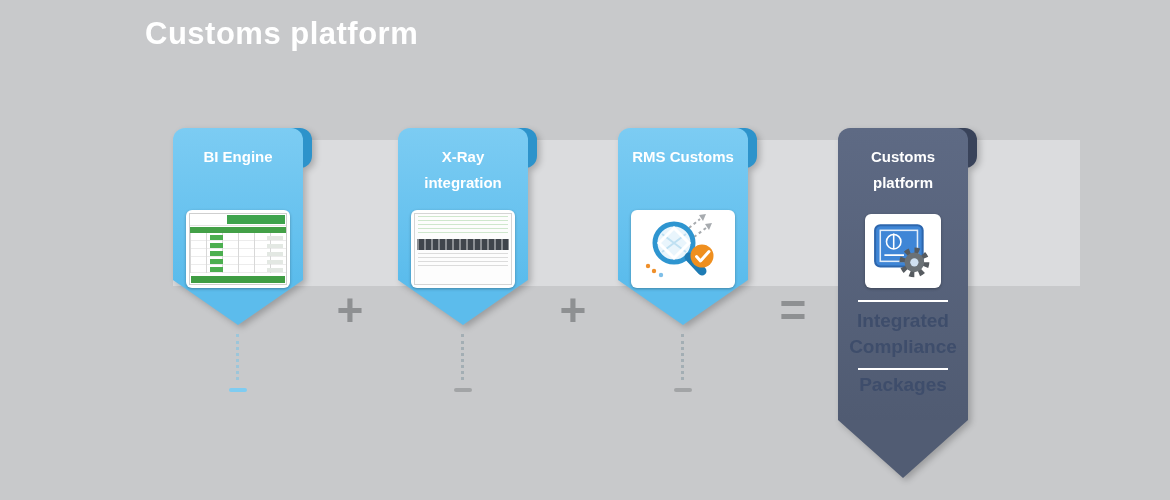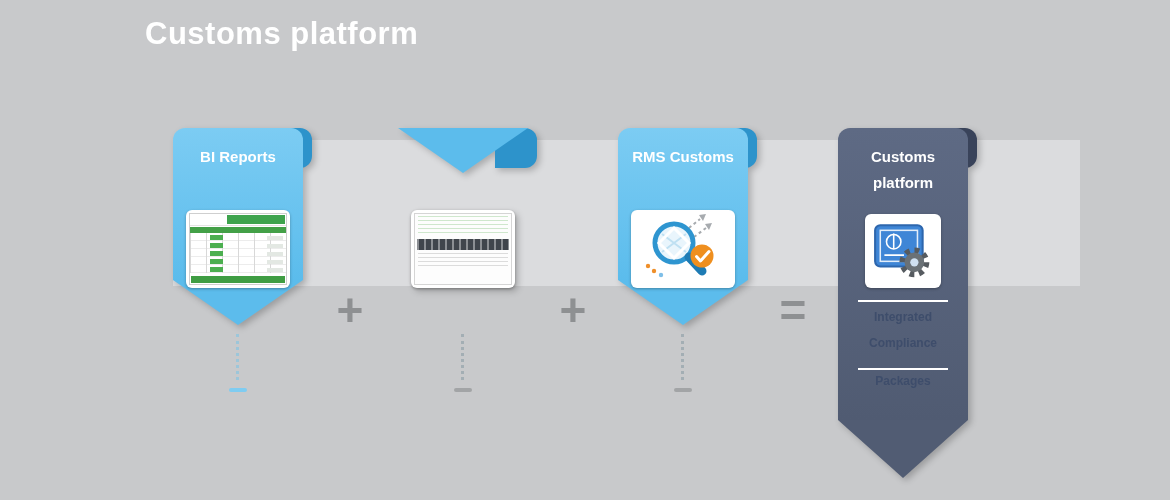--- a/index.html
+++ b/index.html
@@ -72,21 +72,21 @@
   .xr-top{height:20px;margin:2px 3px 0;background:repeating-linear-gradient(180deg,#cfe7cd 0 1.5px,transparent 1.5px 4px);}
   .xr-bar{height:11px;margin:3px 2px;background:#40454c;background-image:repeating-linear-gradient(90deg,rgba(255,255,255,.4) 0 2px,transparent 2px 7px);}
   .xr-bot{height:16px;margin:0 3px;background:repeating-linear-gradient(180deg,#dcdcdc 0 1.5px,transparent 1.5px 4px);}
 
   
   .divider{position:absolute;z-index:2;left:50%;transform:translateX(-50%);width:90px;height:2px;background:#fff;}
   .r4 .d1{top:172px}
   .r4 .d2{top:240px}
   .result-line{
     position:absolute;z-index:2;left:0;right:0;text-align:center;
-    font-weight:bold;font-size:12px;color:#3e4d6b;
+    font-weight:bold;font-size:19px;color:#3e4d6b;
   }
   .r4 .l1{top:182px}.r4 .l2{top:208px}.r4 .l3{top:246px}
 
   
   .op{
     position:absolute;top:280px;width:60px;height:60px;line-height:60px;
     text-align:center;font-size:46px;font-weight:bold;color:#8e9092;
   }
   .op1{left:320px}.op2{left:543px}.op3{left:763px}
   .connector{position:absolute;top:334px;height:46px;width:0;border-left:3px dotted #a3aeb4;}
@@ -100,21 +100,21 @@
 <body>
 
 <div class="stage">
 
   <h1 class="slide-title">Customs platform</h1>
   <div class="band"></div>
 
   <div class="ribbon light r1">
     <div class="fold"></div>
     <div class="body">
-      <div class="rlabel">BI Reports</div>
+      <div class="rlabel">BI Engine</div>
     </div>
     <div class="point"></div>
     <div class="icon-card">
       <div class="bi">
         <div class="bi-titlebar">
             <span class="bi-title-green"></span>
           </div>
         <div class="bi-header"></div>
         <div class="bi-grid">
           <span class="bi-cell" style="top:2px"></span>
@@ -128,20 +128,23 @@
           <span class="bi-rlab" style="top:27px"></span>
           <span class="bi-rlab" style="top:35px"></span>
         </div>
         <div class="bi-footer"></div>
       </div>
     </div>
   </div>
 
   <div class="ribbon light r2">
     <div class="fold"></div>
+    <div class="body">
+      <div class="rlabel">X-Ray integration</div>
+    </div>
     <div class="point"></div>
     <div class="icon-card">
       <div class="xr">
         <div class="xr-top"></div>
         <div class="xr-bar"></div>
         <div class="xr-bot"></div>
       </div>
     </div>
   </div>
 

